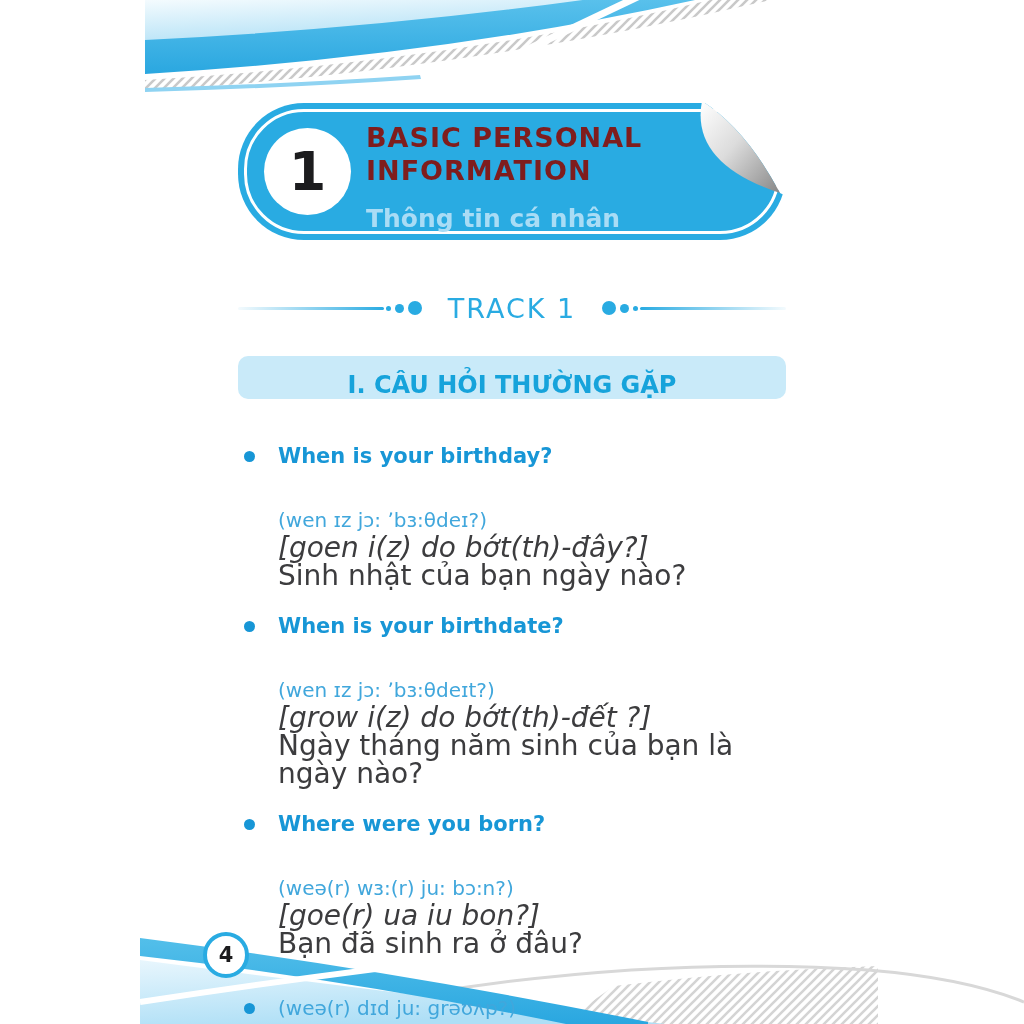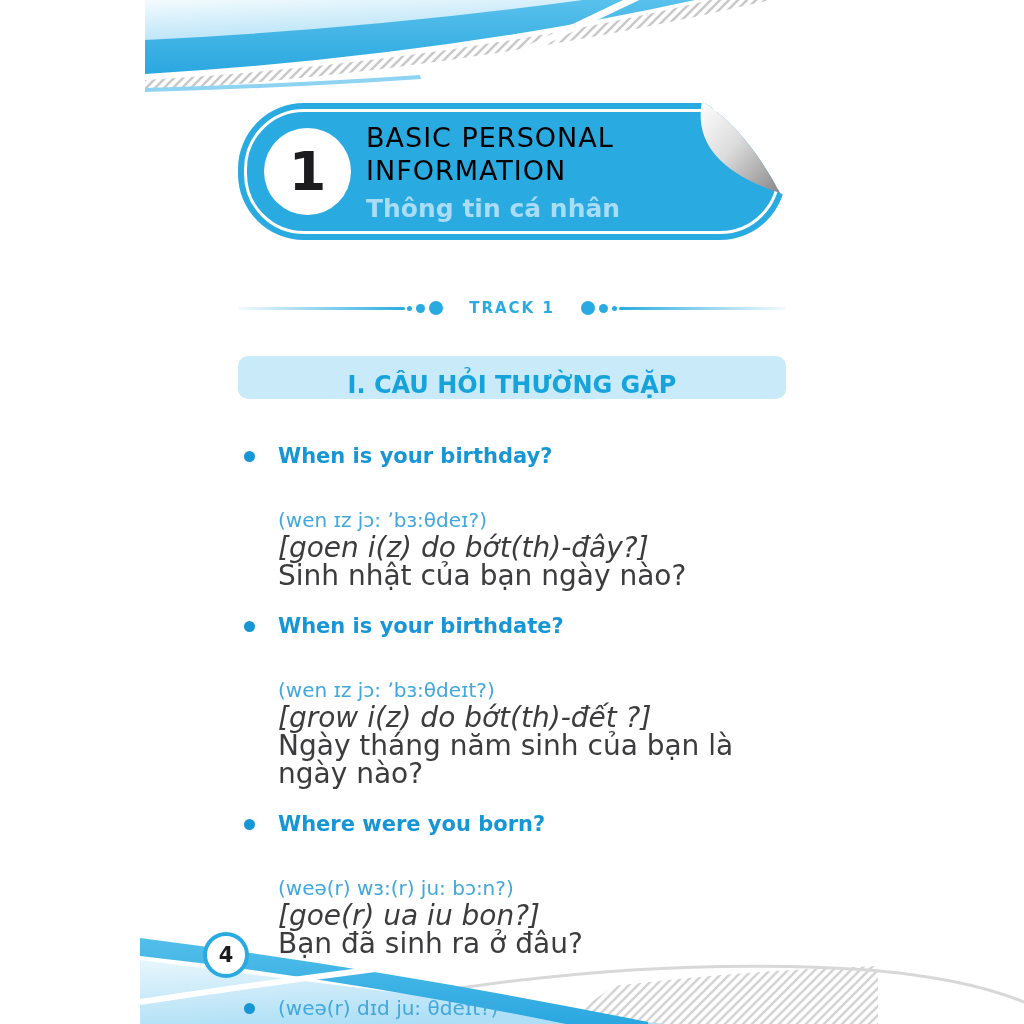--- a/index.html
+++ b/index.html
@@ -11,35 +11,35 @@
   .deco-bottom{position:absolute;bottom:0;left:0;z-index:0;}
 
   
   .banner{position:absolute;left:238px;top:103px;width:548px;height:137px;
     background:var(--accent,#29ABE2);border-radius:66px;z-index:2;}
   .banner .ring{position:absolute;inset:6px;border:3px solid #fff;border-radius:60px;pointer-events:none;}
   .unit-circle{position:absolute;left:26px;top:25px;width:87px;height:87px;background:#fff;border-radius:50%;
     display:flex;align-items:center;justify-content:center;}
   .unit-circle span{font-size:54px;font-weight:bold;color:#1c1c1e;line-height:1;}
   .banner-titles{position:absolute;left:128px;top:18px;}
-  .banner-title{color:#000000;font-size:27px;font-weight:normal;letter-spacing:1px;line-height:33px;white-space:nowrap;}
-  .banner-subtitle{color:var(--subtitle-blue,#A9DCF5);font-size:25px;font-weight:bold;margin-top:7px;white-space:nowrap;}
+  .banner-title{color:#7f1d1d;font-size:27px;font-weight:bold;letter-spacing:1px;line-height:33px;white-space:nowrap;}
+  .banner-subtitle{color:var(--subtitle-blue,#A9DCF5);font-size:25px;font-weight:bold;margin-top:17px;white-space:nowrap;}
   .curl{position:absolute;top:-2px;right:-2px;}
 
   
   .track{position:absolute;left:238px;top:292px;width:548px;height:32px;z-index:2;
     display:flex;align-items:center;justify-content:center;}
   .track-line{height:3px;flex:1;border-radius:2px;}
   .track-line.left{background:linear-gradient(to right,rgba(42,169,224,0.05),var(--accent,#29ABE2));}
   .track-line.right{background:linear-gradient(to left,rgba(42,169,224,0.05),var(--accent,#29ABE2));}
   .track-dot{background:var(--accent,#29ABE2);border-radius:50%;flex:0 0 auto;margin:0 2px;}
   .track-dot.s{width:5px;height:5px;}
   .track-dot.m{width:9px;height:9px;}
   .track-dot.l{width:14px;height:14px;}
-  .track-label{color:var(--accent,#29ABE2);font-size:15px;font-weight:bold;letter-spacing:2px;margin:0 24px;white-space:nowrap;}
+  .track-label{color:var(--accent,#29ABE2);font-size:27px;font-weight:normal;letter-spacing:2px;margin:0 24px;white-space:nowrap;}
 
   
   .section{position:absolute;left:238px;top:356px;width:548px;height:43px;z-index:2;
     background:var(--section-bg,#C9EAF9);border-radius:10px;display:flex;align-items:flex-end;justify-content:center;}
   .section span{color:var(--section-text,#16A3DB);font-size:24px;font-weight:bold;white-space:nowrap;}
 
   
   .qa-list{position:absolute;left:238px;top:442px;width:560px;z-index:2;}
   .qa{position:relative;padding-left:40px;margin-bottom:22px;}
   .qa .bullet{position:absolute;left:6px;top:9px;width:11px;height:11px;border-radius:50%;
@@ -137,21 +137,21 @@
     </div>
     <div class="qa">
       <span class="bullet"></span>
       <div class="q">Where were you born?</div>
       <div class="ipa">(weə(r) wɜ:(r) ju: bɔ:n?)</div>
       <div class="vp">[goe(r) ua iu bon?]</div>
       <div class="tr">Bạn đã sinh ra ở đâu?</div>
     </div>
     <div class="qa">
       <span class="bullet"></span>
-      <div class="ipa">(weə(r) dɪd ju: θdeɪt?)</div>
+      <div class="ipa">(weə(r) dɪd ju: grəʊʌp?)</div>
 
     </div>
   </div>
 
   <div class="page-num">
     <span>4</span>
   </div>
 
   <svg class="deco-bottom" width="1024" height="112" viewBox="0 0 1024 112" aria-hidden="true">
     <defs>

